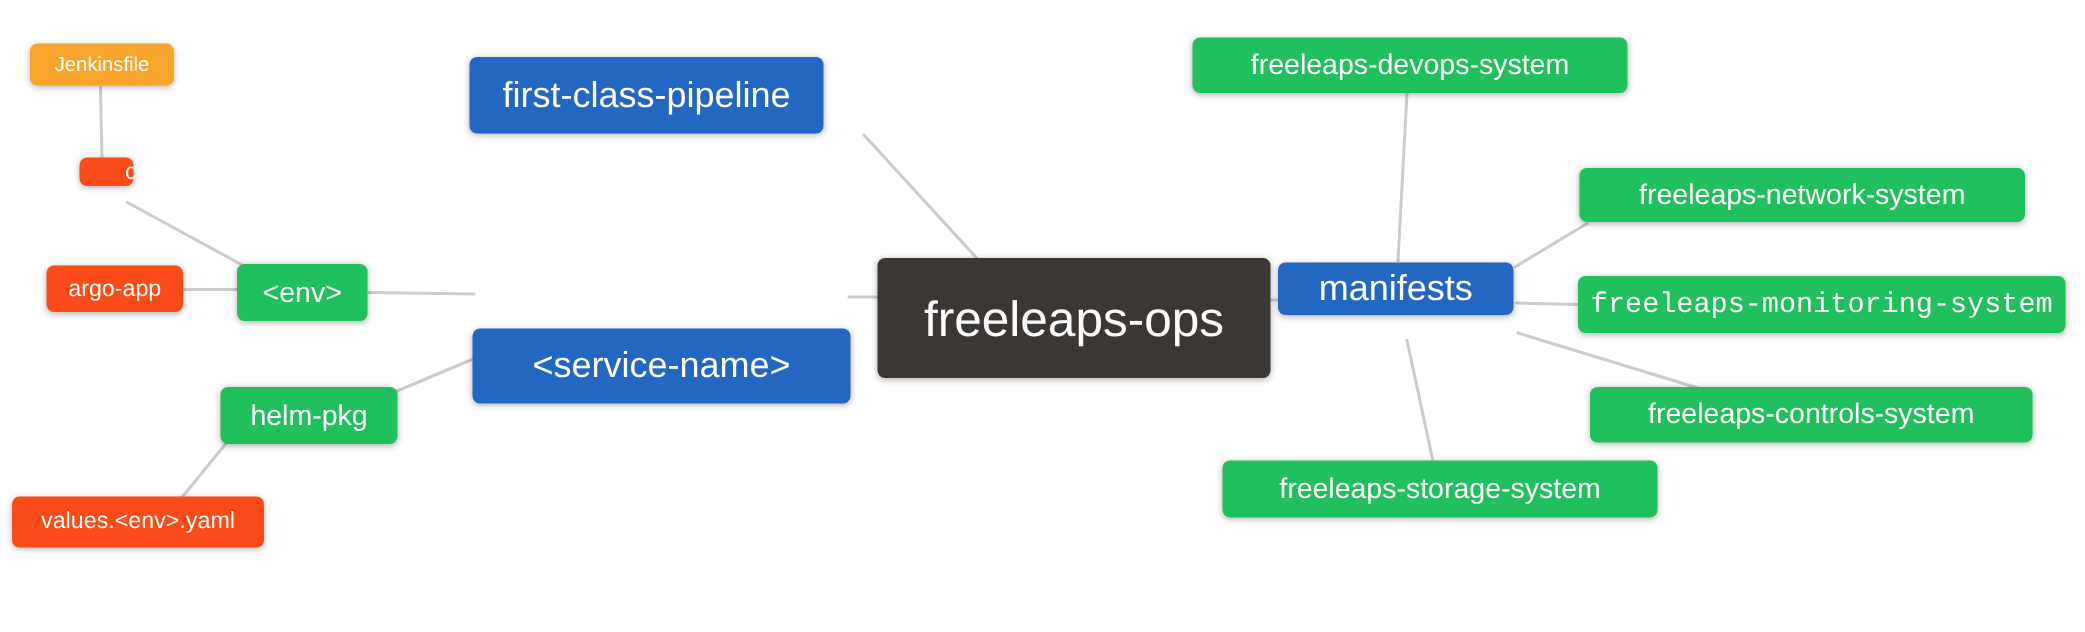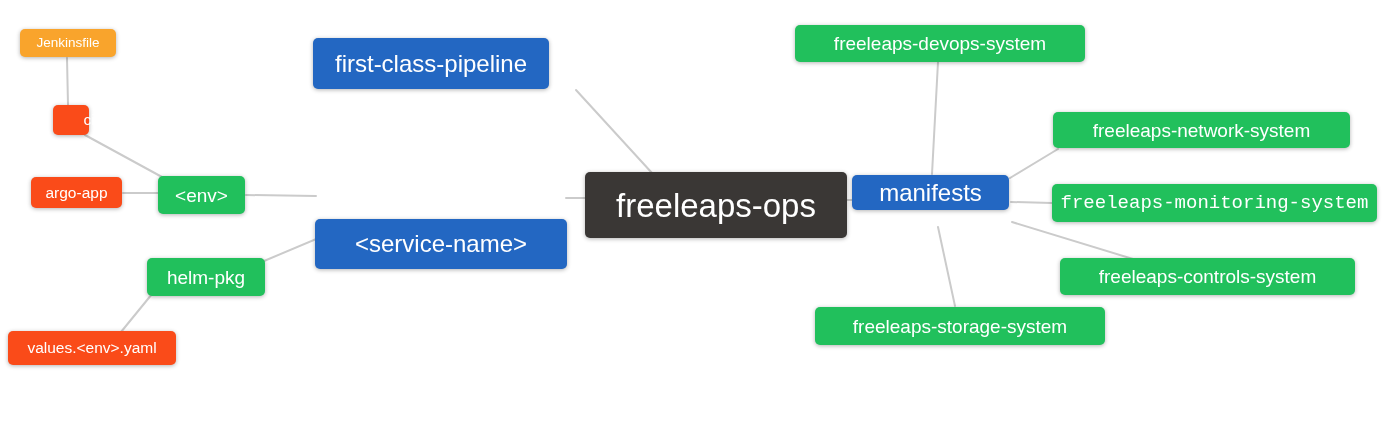--- a/index.html
+++ b/index.html
@@ -58,35 +58,35 @@
     <line x1="152" y1="294" x2="121" y2="332"></line>
     <line x1="932" y1="174" x2="938" y2="62"></line>
     <line x1="1010" y1="178" x2="1058" y2="149"></line>
     <line x1="1011" y1="202" x2="1052" y2="203"></line>
     <line x1="1012" y1="222" x2="1133" y2="259"></line>
     <line x1="938" y1="227" x2="955" y2="306"></line>
   </svg>
 
   <div class="node l5" style="left: 20px; top: 29px; width: 96px; height: 28px; background: rgb(249, 164, 44);">Jenkinsfile</div>
 
-  <div class="node l4" style="left: 53px; top: 105px; width: 31px; height: 30px; background: rgb(250, 75, 25); padding-left: 36px;">ci</div>
+  <div class="node l4" style="left: 53px; top: 105px; width: 31px; height: 19px; background: rgb(250, 75, 25); padding-left: 36px;">ci</div>
 
   <div class="node l4" style="left: 31px; top: 177px; width: 91px; height: 31px; background: rgb(250, 75, 25);">argo-app</div>
 
   <div class="node l3" style="left: 158px; top: 176px; width: 87px; height: 38px; background: rgb(33, 192, 92);">&lt;env&gt;</div>
 
   <div class="node l3" style="left: 147px; top: 258px; width: 118px; height: 38px; background: rgb(33, 192, 92);">helm-pkg</div>
 
   <div class="node l4" style="left: 8px; top: 331px; width: 168px; height: 34px; background: rgb(250, 75, 25);">values.&lt;env&gt;.yaml</div>
 
   <div class="node l2" style="left: 313px; top: 38px; width: 236px; height: 51px; background: rgb(35, 103, 194);">first-class-pipeline</div>
 
   <div class="node l2" style="left: 315px; top: 172px; width: 252px; height: 50px; background: rgb(35, 103, 194); margin-top: 47px;">&lt;service-name&gt;</div>
 
-  <div class="node l1" style="left: 585px; top: 172px; width: 262px; height: 66px; background: rgb(58, 55, 53);">freeleaps-ops</div>
+  <div class="node l1" style="left: 585px; top: 172px; width: 262px; height: 80px; background: rgb(58, 55, 53);">freeleaps-ops</div>
 
   <div class="node l2" style="left: 852px; top: 175px; width: 157px; height: 35px; background: rgb(35, 103, 194);">manifests</div>
 
   <div class="node l3" style="left: 795px; top: 25px; width: 290px; height: 37px; background: rgb(33, 192, 92);">freeleaps-devops-system</div>
 
   <div class="node l3" style="left: 1053px; top: 112px; width: 297px; height: 36px; background: rgb(33, 192, 92); text-align: right;">freeleaps-network-system</div>
 
   <div class="node l3" style="left: 1052px; top: 184px; width: 325px; height: 38px; background: rgb(33, 192, 92); font-family: Liberation Mono, monospace;">freeleaps-monitoring-system</div>
 
   <div class="node l3" style="left: 1060px; top: 258px; width: 295px; height: 37px; background: rgb(33, 192, 92);">freeleaps-controls-system</div>

